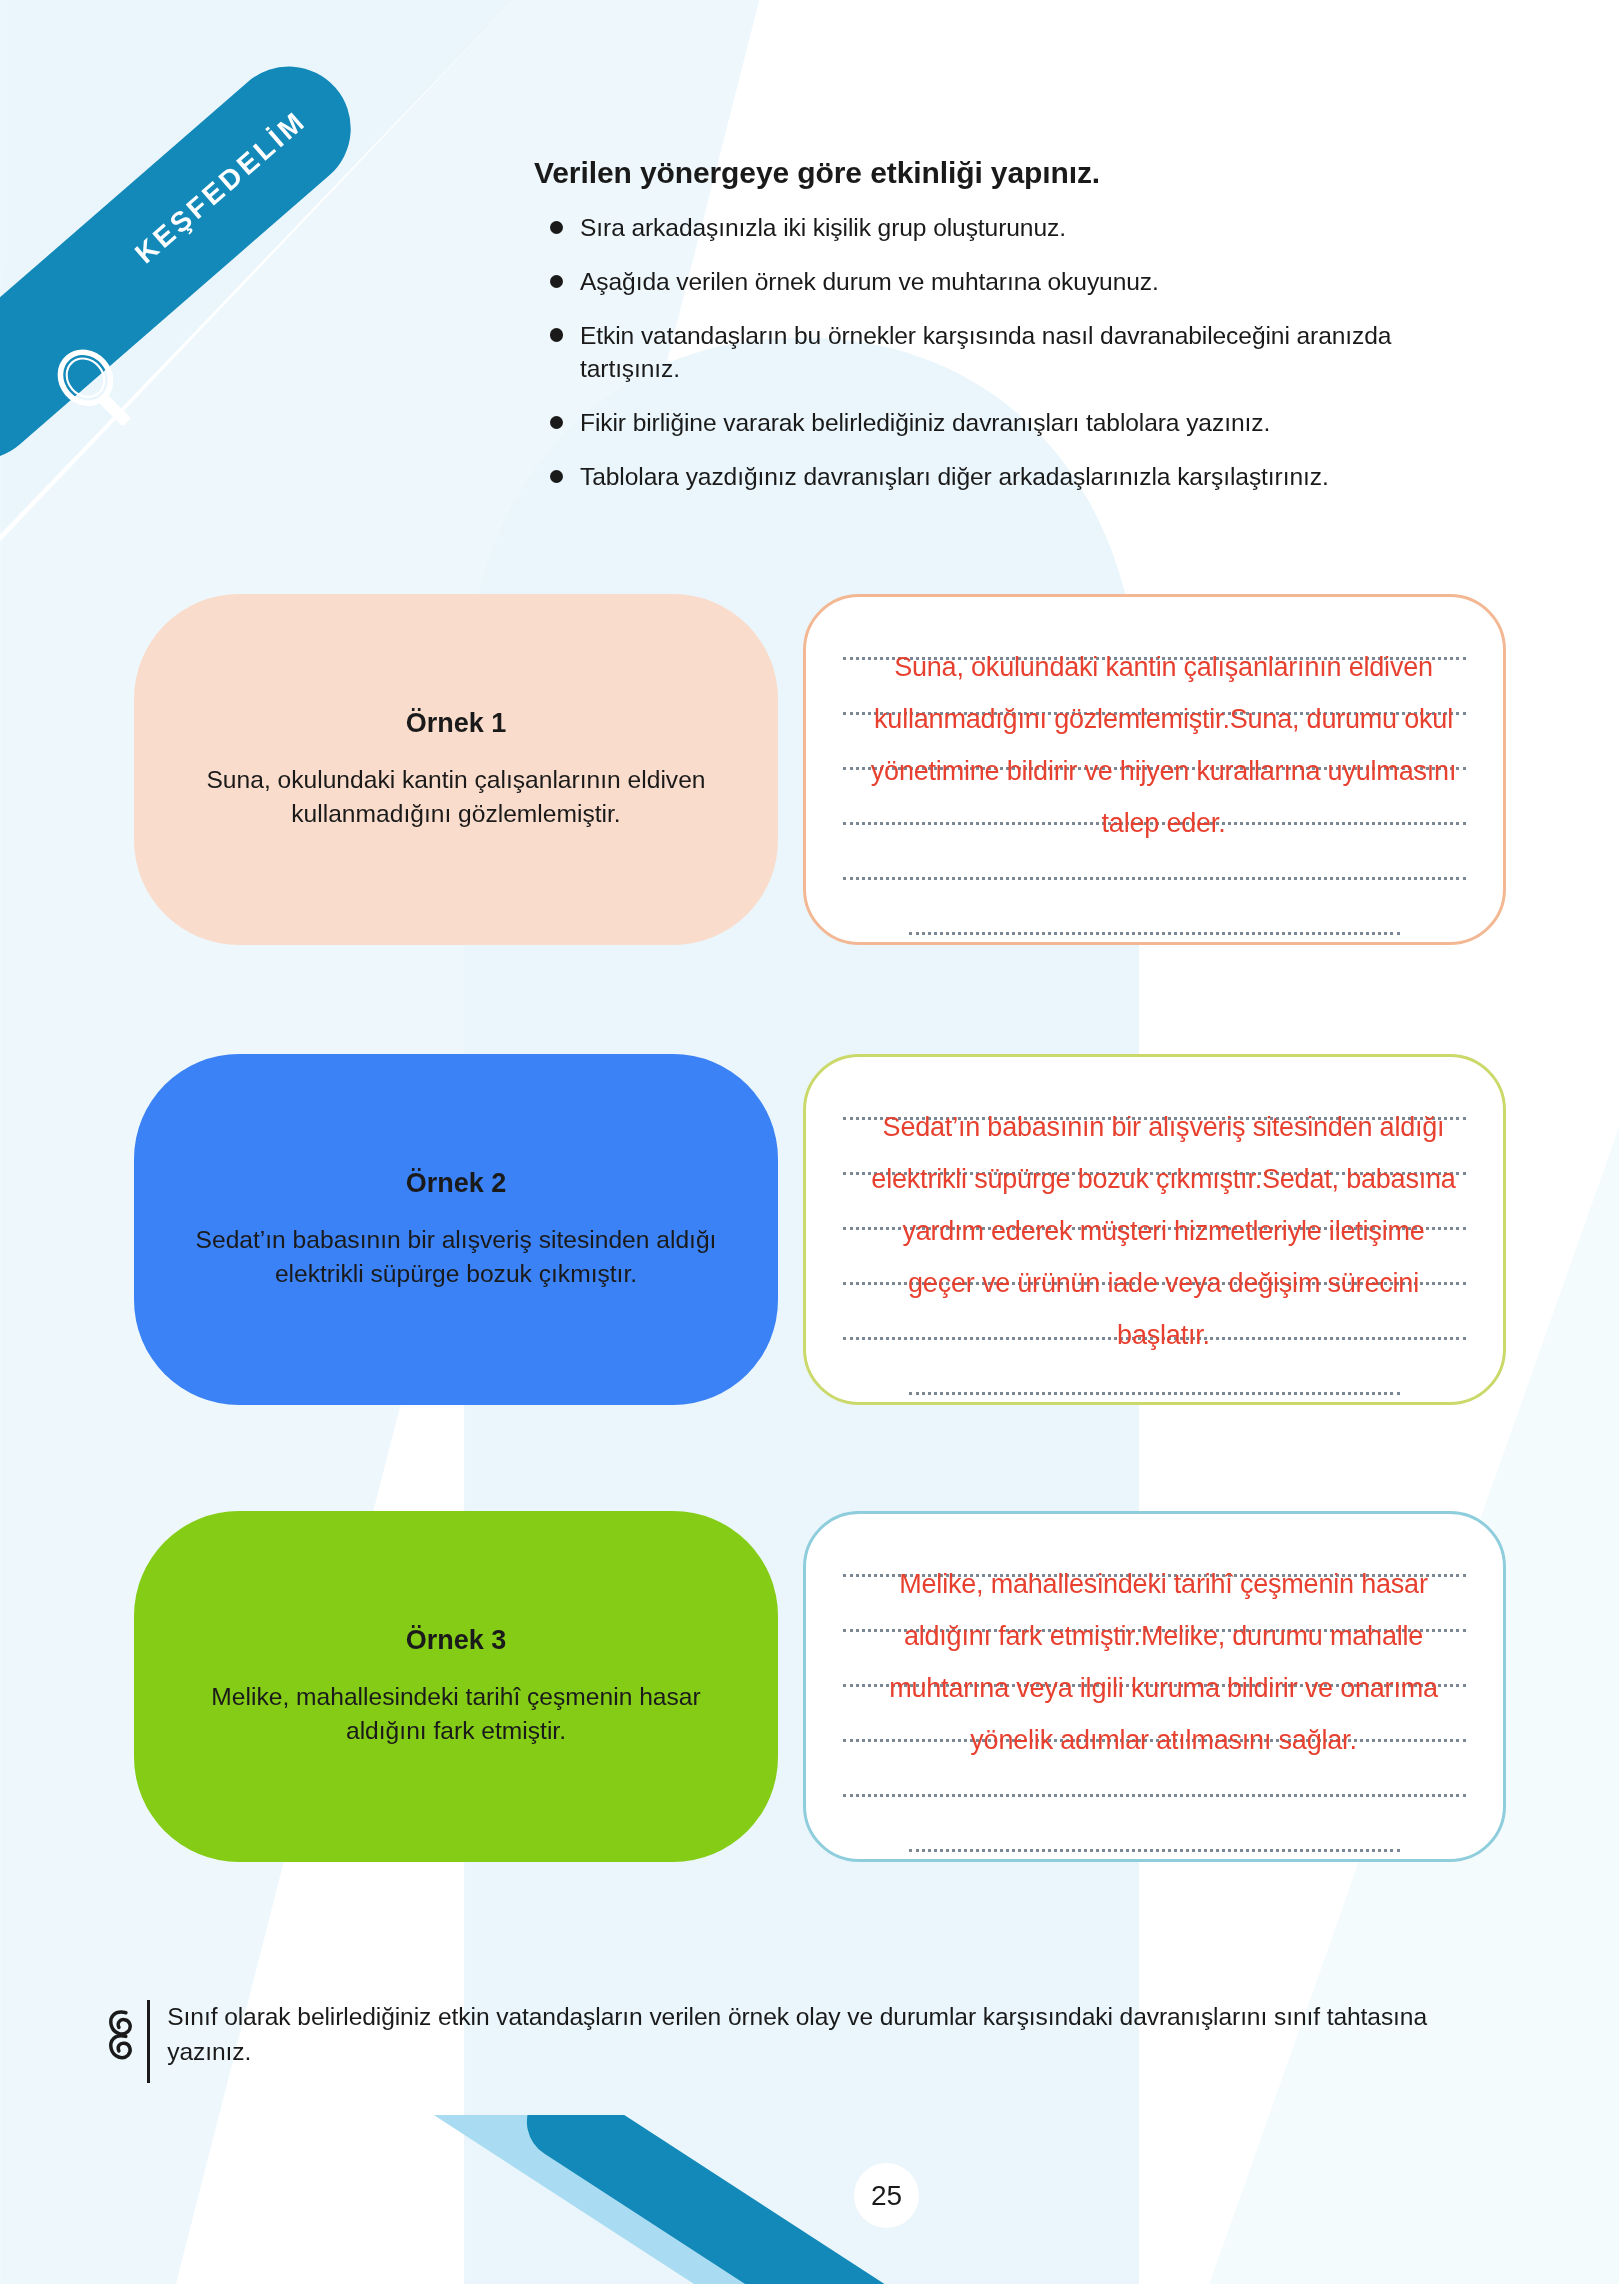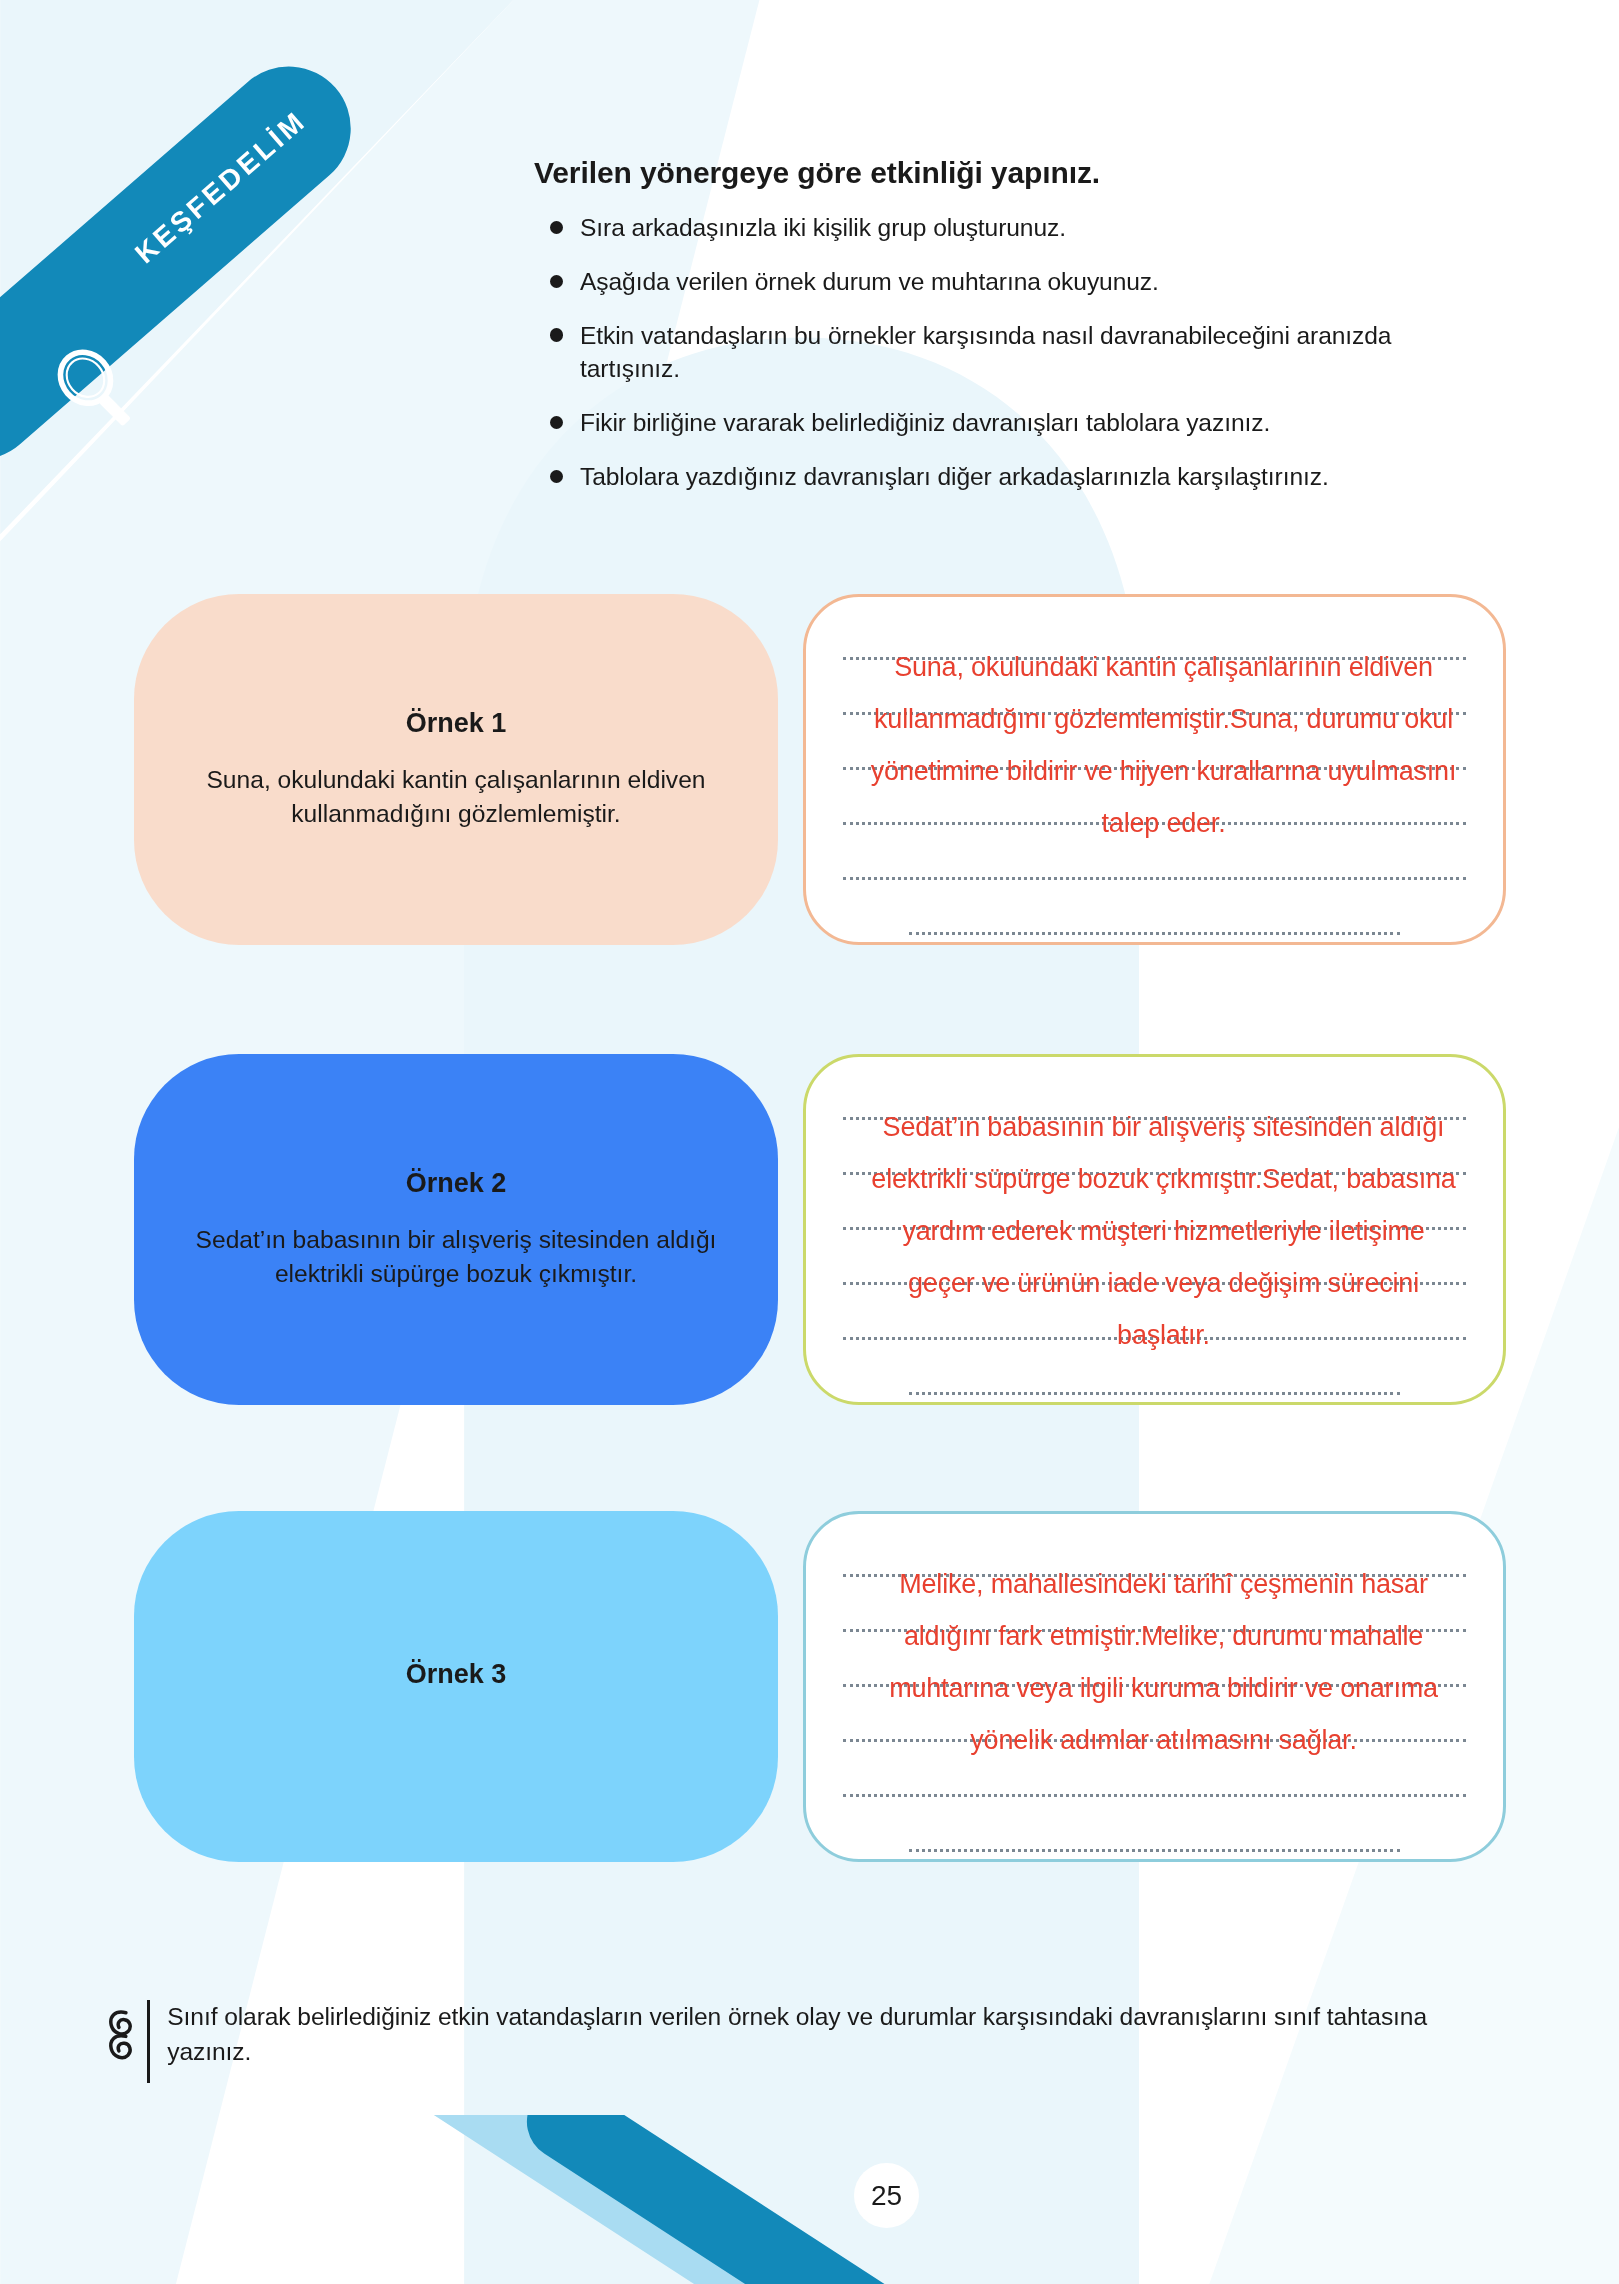--- a/index.html
+++ b/index.html
@@ -173,22 +173,23 @@
       <div class="line"></div>
       <div class="line"></div>
       <div class="line"></div>
       <div class="line short"></div>
     </div>
     <div class="answer-text">Sedat’ın babasının bir alışveriş sitesinden aldığı elektrikli süpürge bozuk çıkmıştır.Sedat, babasına yardım ederek müşteri hizmetleriyle iletişime geçer ve ürünün iade veya değişim sürecini başlatır.</div>
   </div>
 </div>
 
 <div class="row" id="row-3">
-  <div class="prompt-card" style="background: #7dd3fc;">
+  <div class="prompt-card" style="background: #84cc16;">
     <div class="prompt-title">Örnek 3</div>
+    <div class="prompt-text">Melike, mahallesindeki tarihî çeşmenin hasar aldığını fark etmiştir.</div>
   </div>
   <div class="answer-card" style="border: 3.5px solid rgb(142, 205, 220);">
     <div class="lines">
       <div class="line"></div>
       <div class="line"></div>
       <div class="line"></div>
       <div class="line"></div>
       <div class="line"></div>
       <div class="line short"></div>
     </div>

